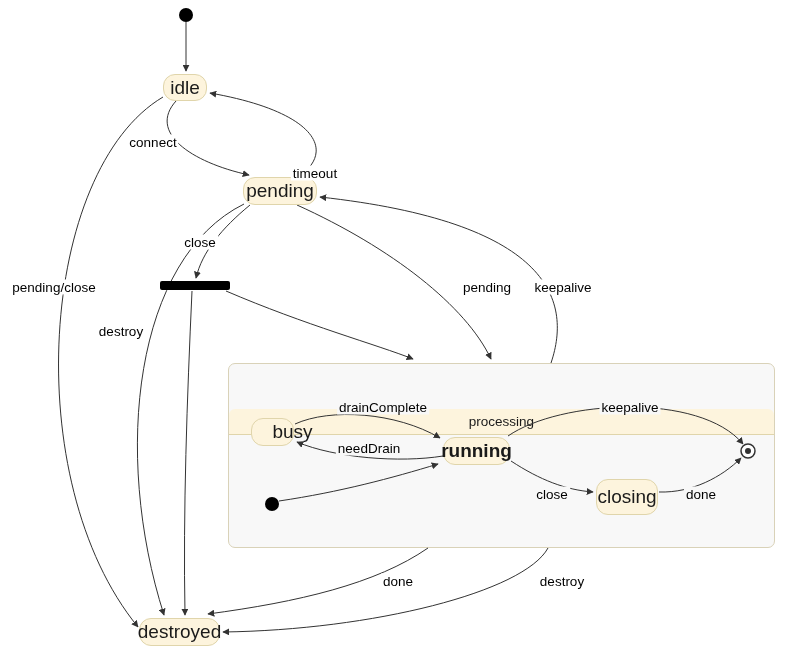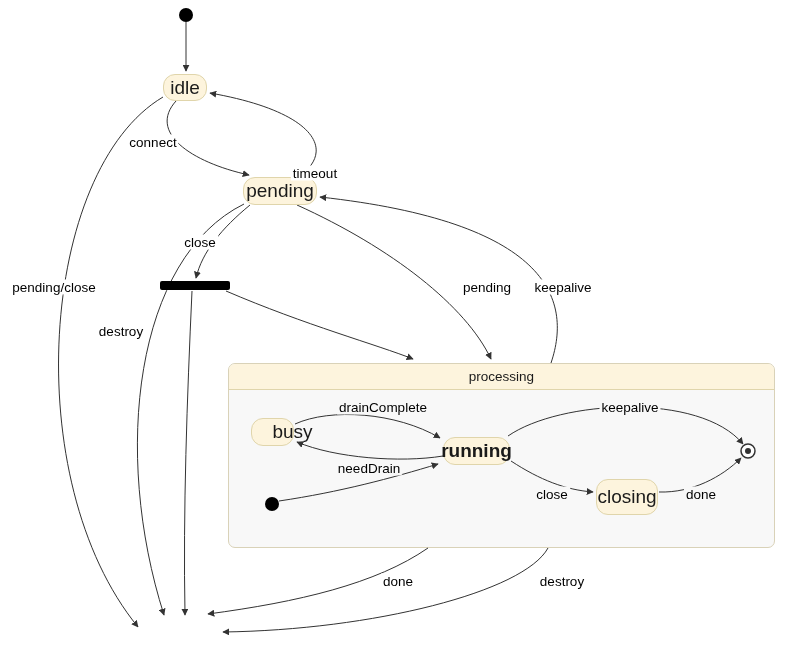--- a/index.html
+++ b/index.html
@@ -45,20 +45,21 @@
   .composite-title {
     height: 26px;
     background: #fdf4dd;
     border-bottom: 1px solid #e0d5ab;
     border-radius: 6px 6px 0 0;
     display: flex;
     align-items: center;
     justify-content: center;
     font-size: 13.5px;
     color: #1a1a1a;
+    margin-top: 45px;
   }
   .edge-label {
     position: absolute;
     z-index: 4;
     transform: translate(-50%, -50%);
     font-size: 13.5px;
     color: #000000;
     background: #ffffff;
     padding: 0 2px;
     white-space: nowrap;
@@ -105,29 +106,30 @@
     <circle cx="272" cy="504" r="7" fill="#000000"></circle>
     <circle cx="748" cy="451" r="7" fill="#ffffff" stroke="#333333" stroke-width="1.5"></circle>
     <circle cx="748" cy="451" r="3" fill="#333333"></circle>
   </svg>
 
   <div class="state" style="left:163px; top:74px; width:44px; height:27px;">idle</div>
   <div class="state" style="left:243px; top:177px; width:74px; height:28px;text-align:right;">pending</div>
   <div class="state" style="left:251px; top:418px; width:43px; height:28px;padding-left:40px;">busy</div>
   <div class="state" style="left:443px; top:437px; width:67px; height:28px;font-weight:bold;">running</div>
   <div class="state" style="left:596px; top:479px; width:62px; height:36px;">closing</div>
+  <div class="state" style="left:139px; top:618px; width:81px; height:28px;">destroyed</div>
 
   <span class="edge-label" style="left:153px; top:142px;">connect</span>
   <span class="edge-label" style="left:315px; top:141px;margin-top:32px;">timeout</span>
   <span class="edge-label" style="left:200px; top:242px;">close</span>
   <span class="edge-label" style="left:54px; top:287px;">pending/close</span>
   <span class="edge-label" style="left:121px; top:331px;">destroy</span>
   <span class="edge-label" style="left:487px; top:287px;">pending</span>
   <span class="edge-label" style="left:563px; top:287px;">keepalive</span>
   <span class="edge-label on-gray" style="left:383px; top:407px;">drainComplete</span>
-  <span class="edge-label on-gray" style="left:369px; top:468px;">needDrain</span>
+  <span class="edge-label on-gray" style="left:369px; top:448px;">needDrain</span>
   <span class="edge-label on-gray" style="left:630px; top:407px;">keepalive</span>
   <span class="edge-label on-gray" style="left:552px; top:494px;">close</span>
   <span class="edge-label on-gray" style="left:701px; top:494px;">done</span>
   <span class="edge-label" style="left:398px; top:581px;">done</span>
   <span class="edge-label" style="left:562px; top:581px;">destroy</span>
 
 </div>
 
 </body></html>

